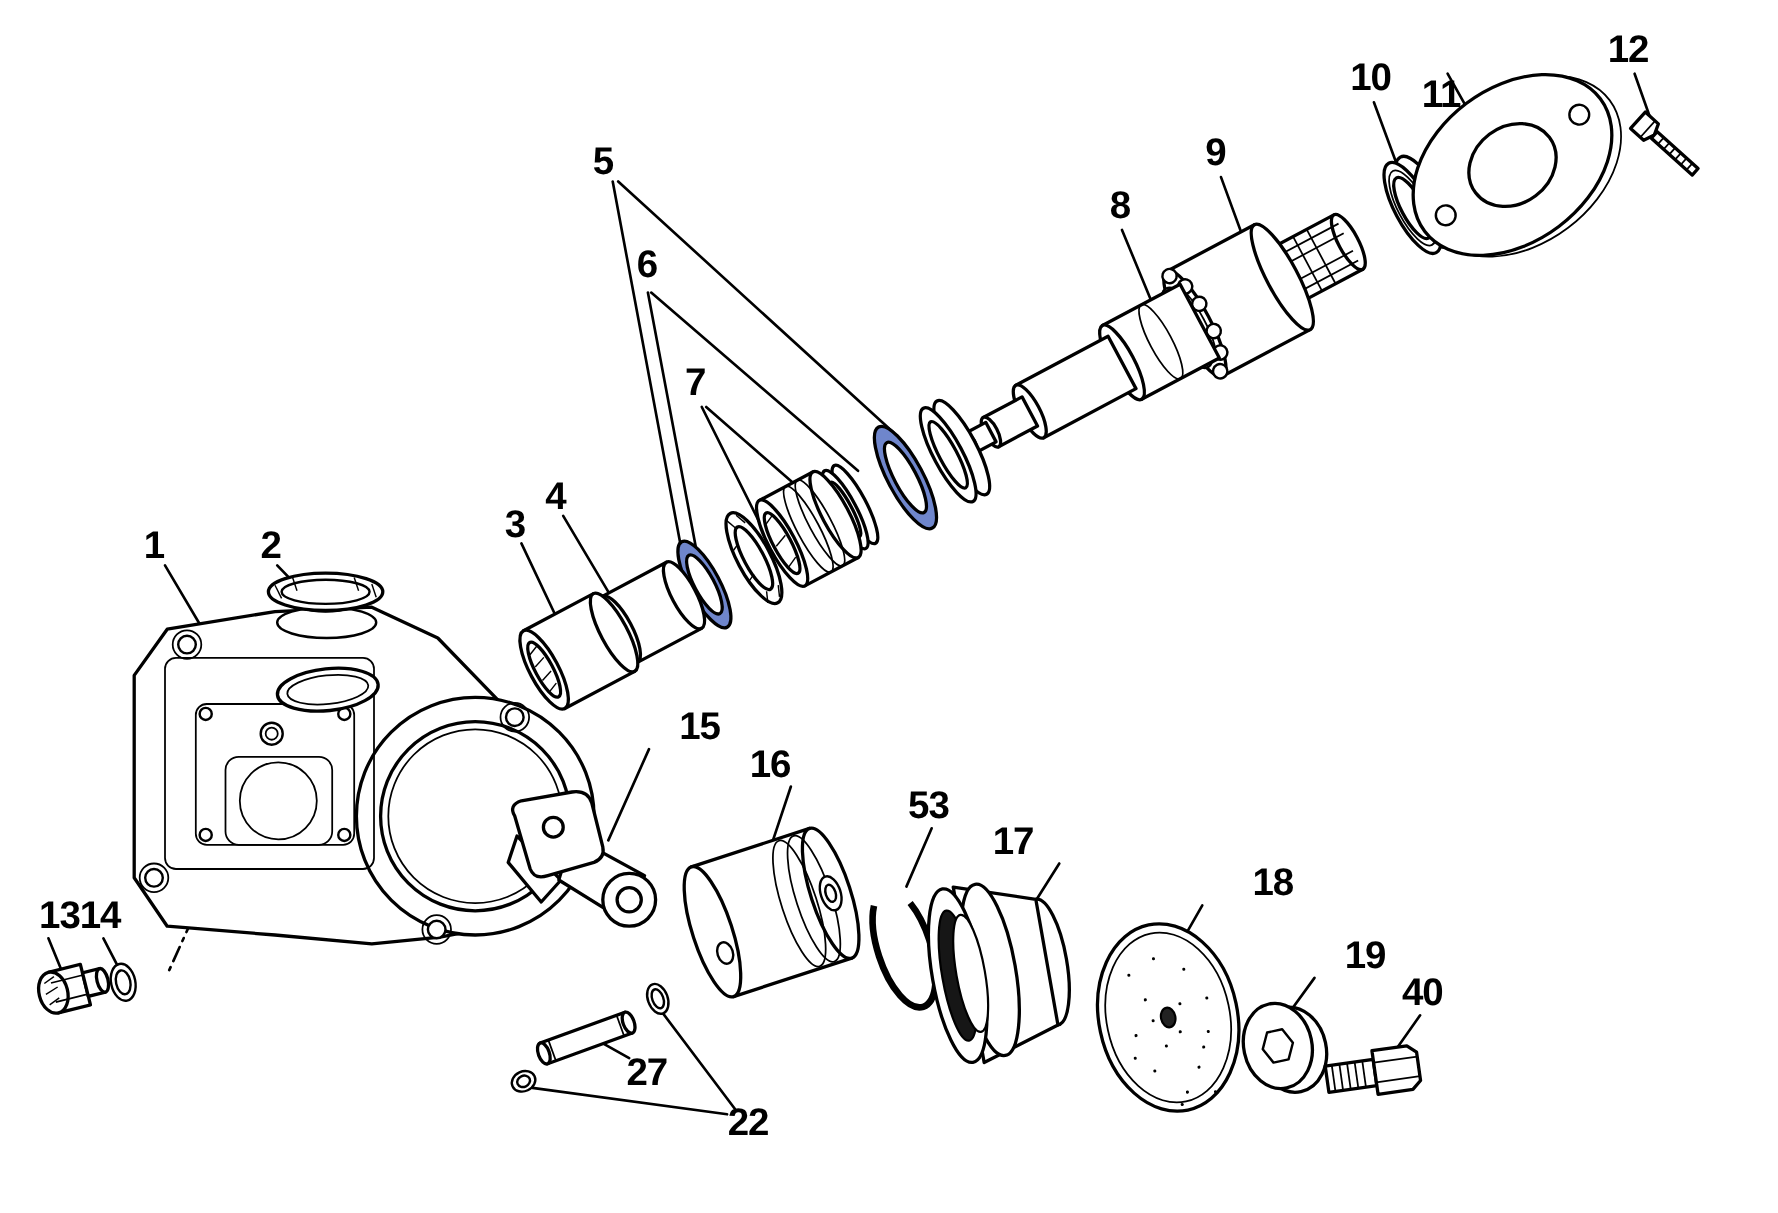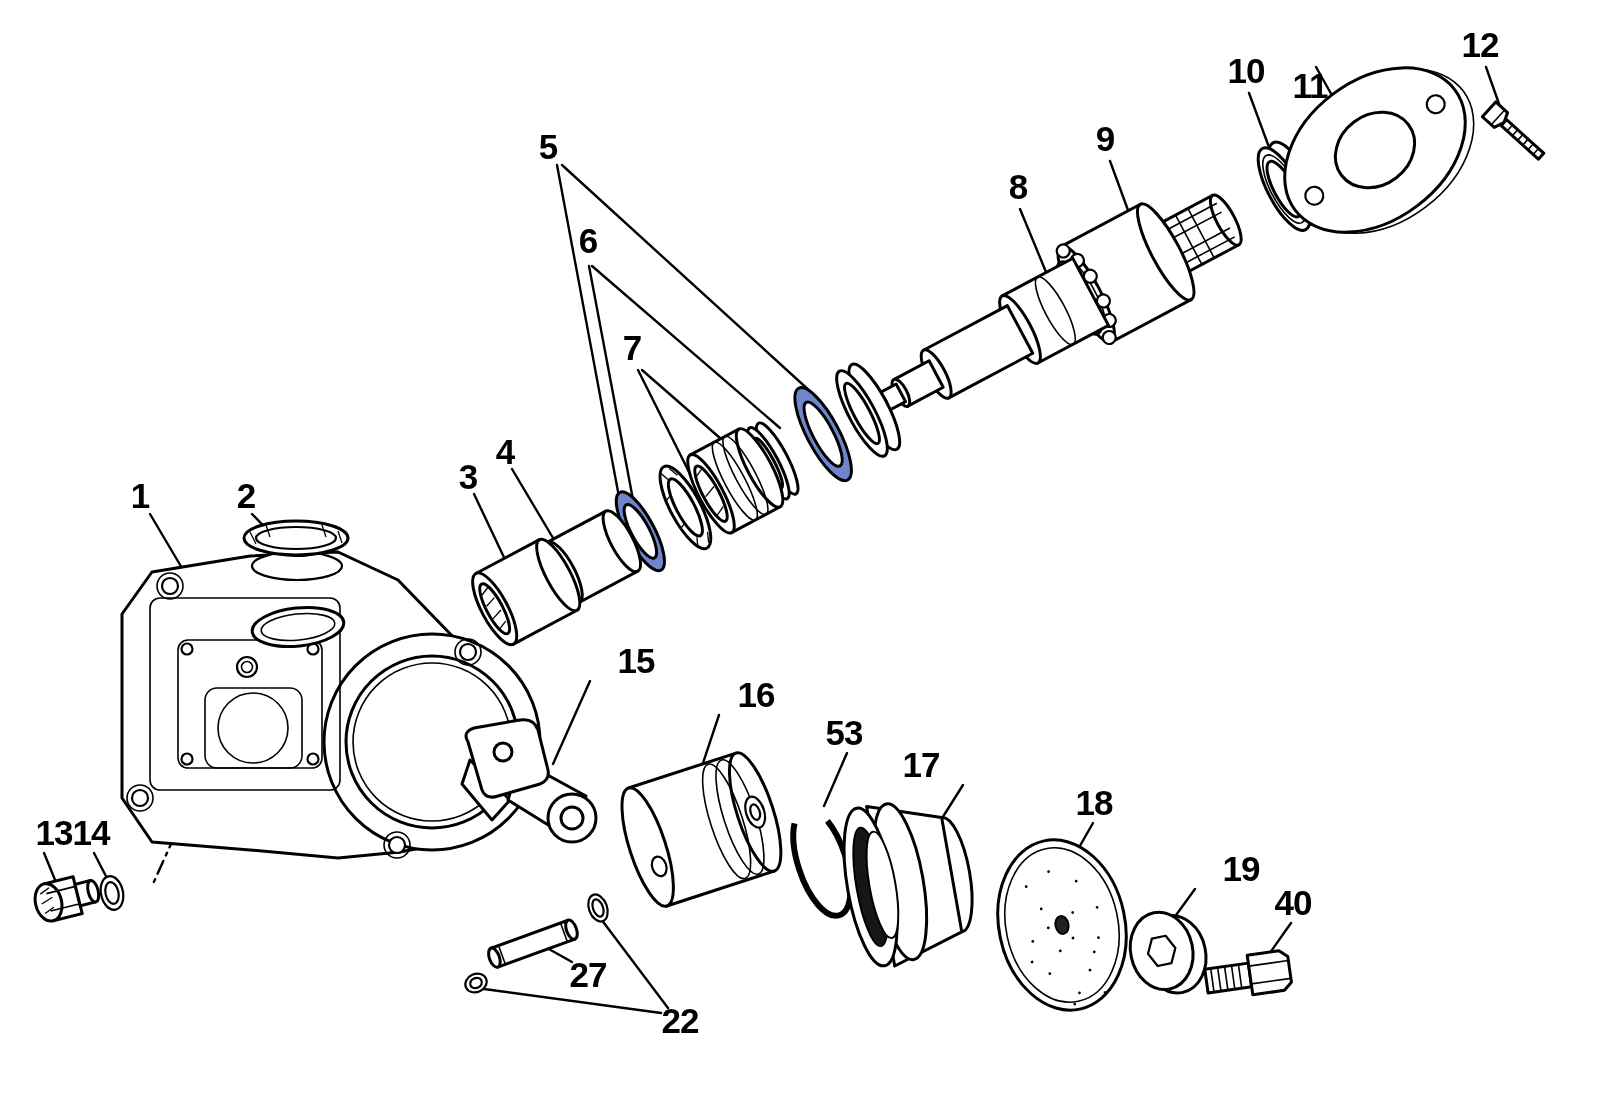--- a/index.html
+++ b/index.html
@@ -361,22 +361,22 @@
   <div class="lbl" style="left:588px;top:241px;">6</div>
   <div class="lbl" style="left:632px;top:348px;">7</div>
   <div class="lbl" style="left:1018px;top:187px;">8</div>
   <div class="lbl" style="left:1105px;top:139px;">9</div>
   <div class="lbl" style="left:1246px;top:71px;">10</div>
   <div class="lbl" style="left:1310px;top:45px;margin-top:41px;">11</div>
   <div class="lbl" style="left:1480px;top:45px;">12</div>
   <div class="lbl" style="left:54px;top:833px;">13</div>
   <div class="lbl" style="left:91px;top:833px;">14</div>
   <div class="lbl" style="left:588px;top:661px;margin-left:48px;">15</div>
-  <div class="lbl" style="left:756px;top:695px;">16</div>
+  <div class="lbl" style="left:700px;top:695px;">16</div>
   <div class="lbl" style="left:921px;top:765px;">17</div>
-  <div class="lbl" style="left:1094px;top:803px;">18</div>
+  <div class="lbl" style="left:1157px;top:803px;">18</div>
   <div class="lbl" style="left:1197px;top:869px;margin-left:44px;">19</div>
   <div class="lbl" style="left:1293px;top:903px;">40</div>
   <div class="lbl" style="left:588px;top:975px;">27</div>
   <div class="lbl" style="left:680px;top:1021px;">22</div>
   <div class="lbl" style="left:844px;top:733px;">53</div>
 
 </div>
 
 </body></html>

